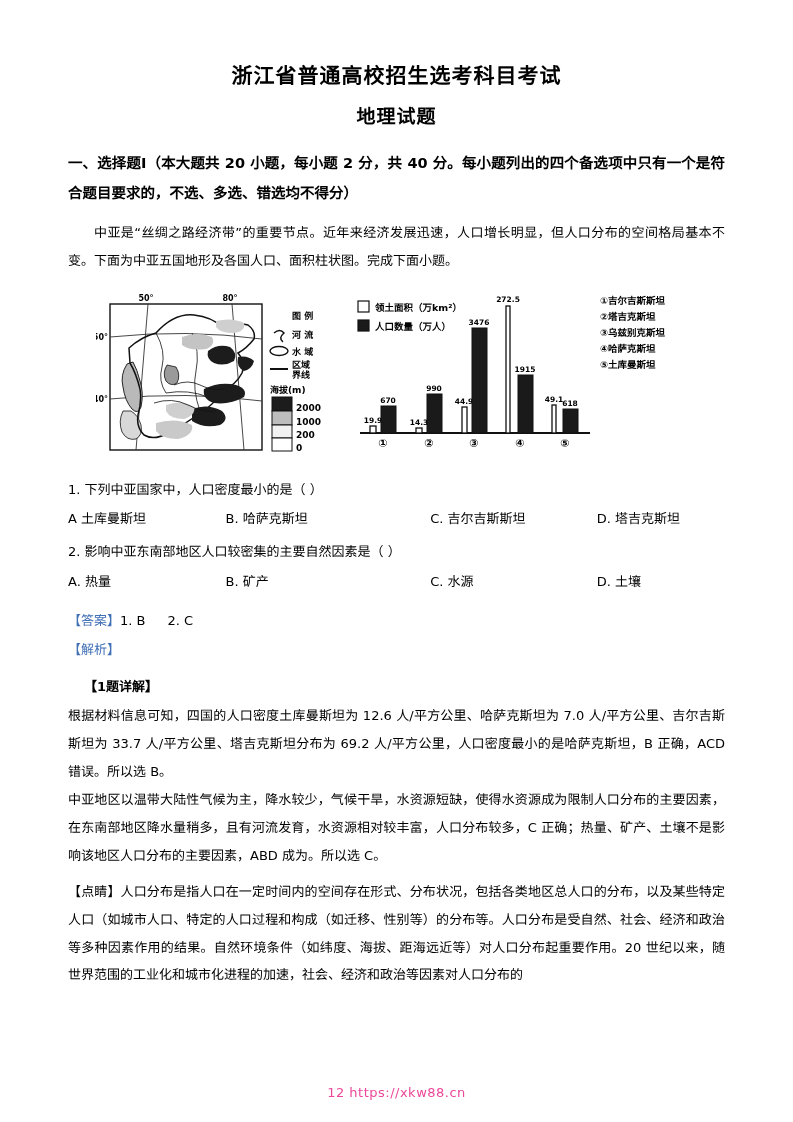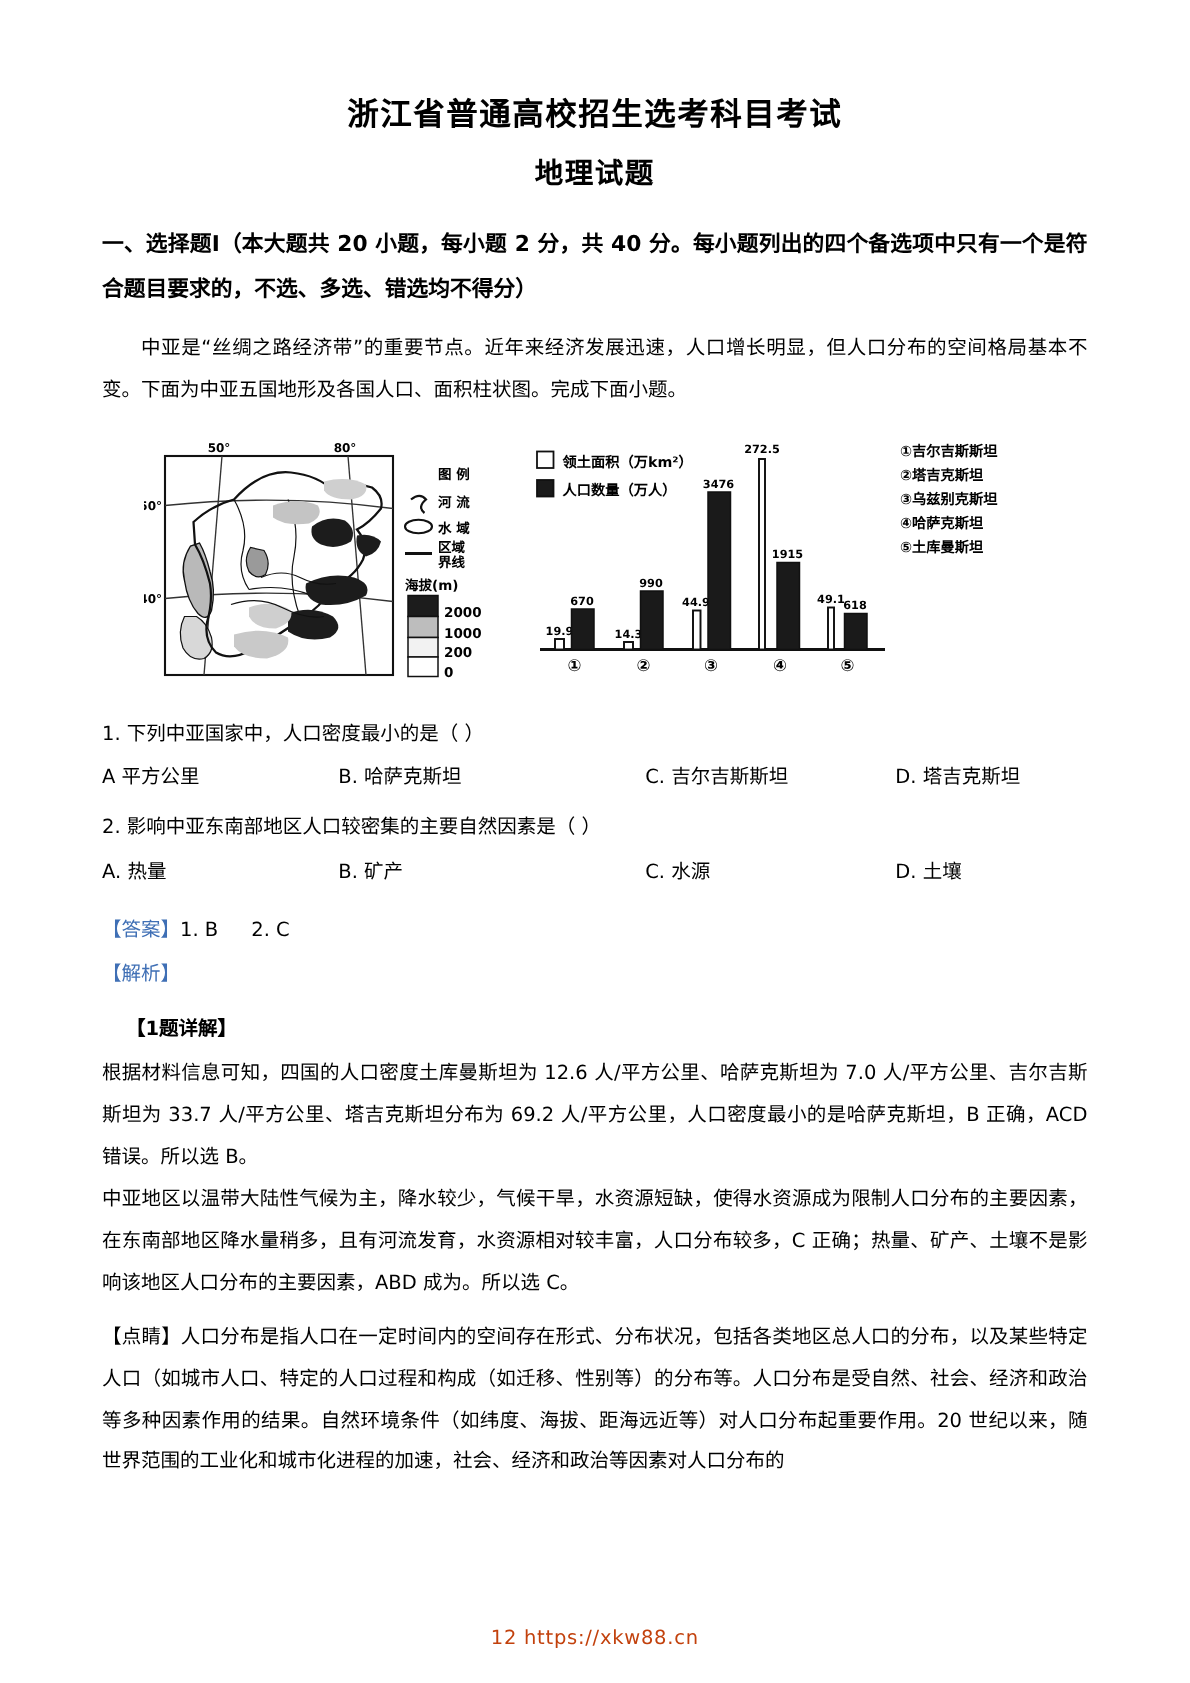--- a/index.html
+++ b/index.html
@@ -121,21 +121,21 @@
   }
 
   
   .footer {
     position: absolute;
     left: 0;
     right: 0;
     bottom: 22px;
     text-align: center;
     font-size: 13px;
-    color: #c2410c;
+    color: #ec4899;
     letter-spacing: 0.5px;
   }
 
   svg { display: block; }
   .fig-txt { font-family: "DejaVu Sans", "Liberation Sans", sans-serif; }
 </style>
 </head>
 <body>
 
 <div class="page">
@@ -258,21 +258,21 @@
         <text class="fig-txt" x="204" y="115" font-size="7.5" font-weight="bold" text-anchor="middle">49.1</text>
         <rect x="213" y="122" width="15" height="24" fill="#1a1a1a" stroke="#111" stroke-width="1"></rect>
         <text class="fig-txt" x="220" y="119" font-size="7.5" font-weight="bold" text-anchor="middle">618</text>
         <text class="fig-txt" x="215" y="160" font-size="11" font-weight="bold" text-anchor="middle">⑤</text>
       </svg>
     </div>
   </div>
 
   <div class="q-line">1. 下列中亚国家中，人口密度最小的是（    ）</div>
   <div class="opt-row">
-    <span class="opt-a">A  平方公里</span>
+    <span class="opt-a">A  土库曼斯坦</span>
     <span class="opt-b">B. 哈萨克斯坦</span>
     <span class="opt-c">C. 吉尔吉斯斯坦</span>
     <span class="opt-d">D. 塔吉克斯坦</span>
   </div>
 
   <div class="q-line">2. 影响中亚东南部地区人口较密集的主要自然因素是（    ）</div>
   <div class="opt-row">
     <span class="opt-a">A. 热量</span>
     <span class="opt-b">B. 矿产</span>
     <span class="opt-c">C. 水源</span>

